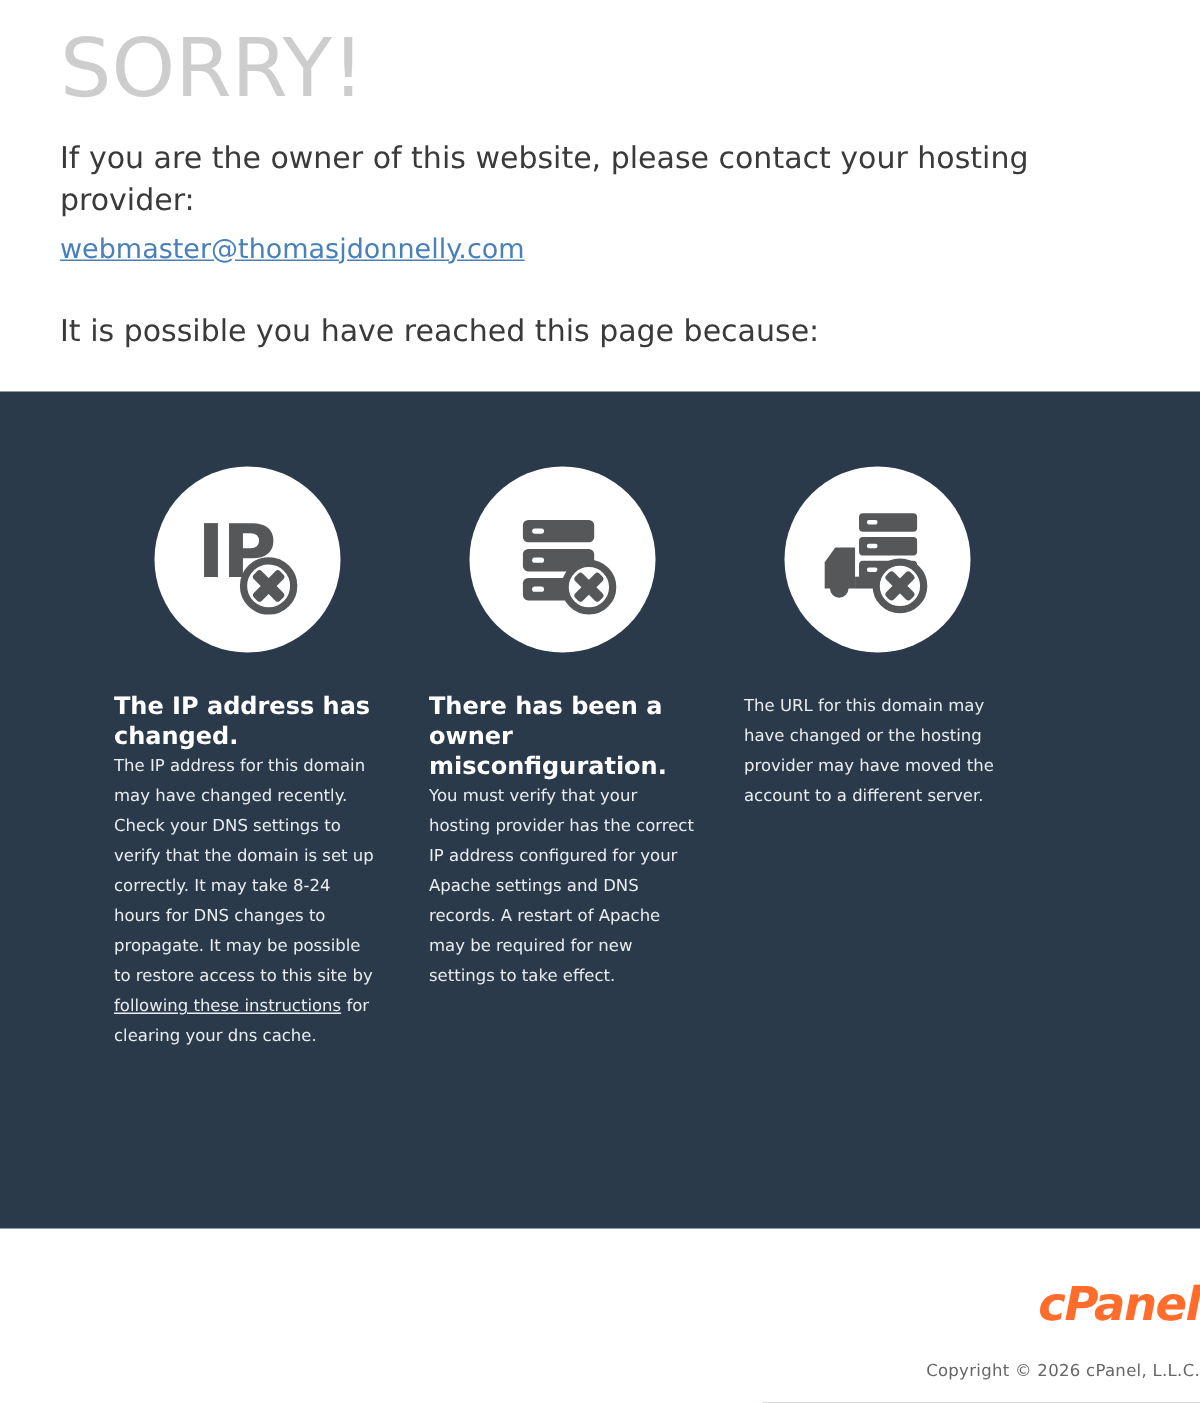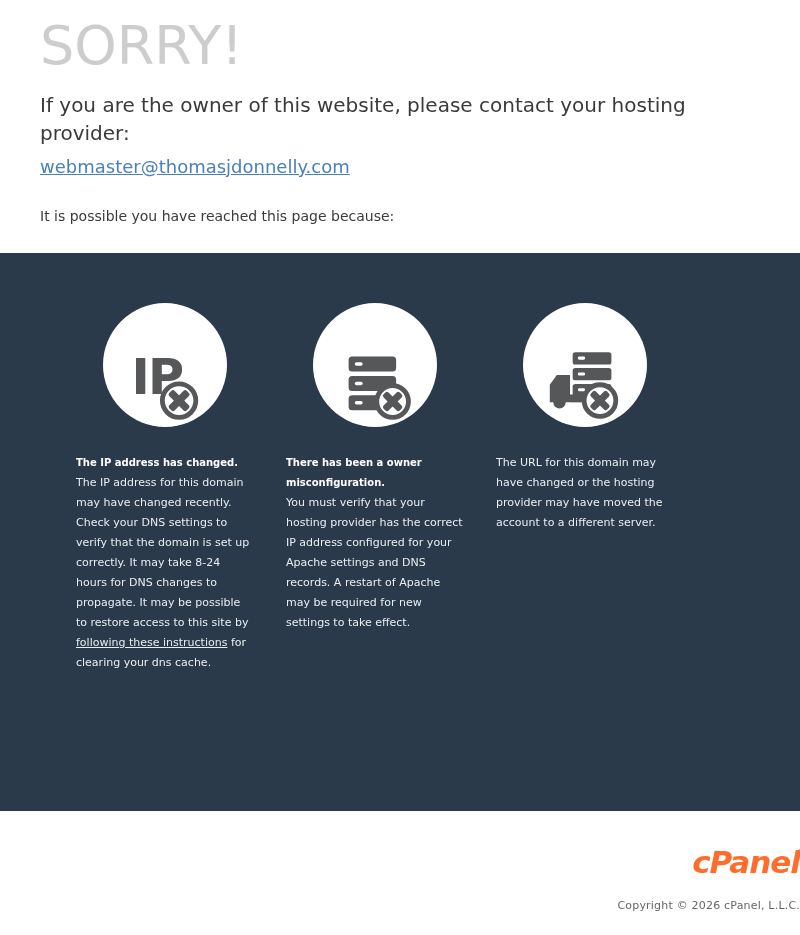--- a/index.html
+++ b/index.html
@@ -25,45 +25,45 @@
   }
   .intro-line {
     font-size: 20px;
     color: #3a3a3a;
     margin: 0 0 7px 0;
     line-height: 1.38;
   }
   .email-line { margin: 0 0 28px 0; font-size: 18px; line-height: 1.38; }
   .email-link { color: #4a80b9; text-decoration: underline; cursor: pointer; }
   .because-line {
-    font-size: 14px;
+    font-size: 20px;
     color: #3a3a3a;
     margin: 0 0 26px 0;
     line-height: 1.38;
   }
 
   
   .dark-section {
     background: #2b3a4a;
     height: 558px;
     padding: 50px 0 0 76px;
     display: flex;
     gap: 32px;
   }
   .reason-col { width: 178px; flex: 0 0 178px; }
   .icon-circle {
     width: 124px; height: 124px;
     border-radius: 50%;
     background: #fff;
     margin: 0 auto 26px auto;
-    display: flex; align-items: flex-end; justify-content: center;
+    display: flex; align-items: center; justify-content: center;
   }
   .icon-circle svg { width: 88px; height: 88px; display: block; }
   .reason-heading {
-    font-size: 10px;
+    font-size: 16px;
     font-weight: bold;
     color: #ffffff;
     line-height: 20px;
     margin: 0;
   }
   .reason-body {
     font-size: 11px;
     color: #e9edf0;
     line-height: 20px;
     margin: 0;

